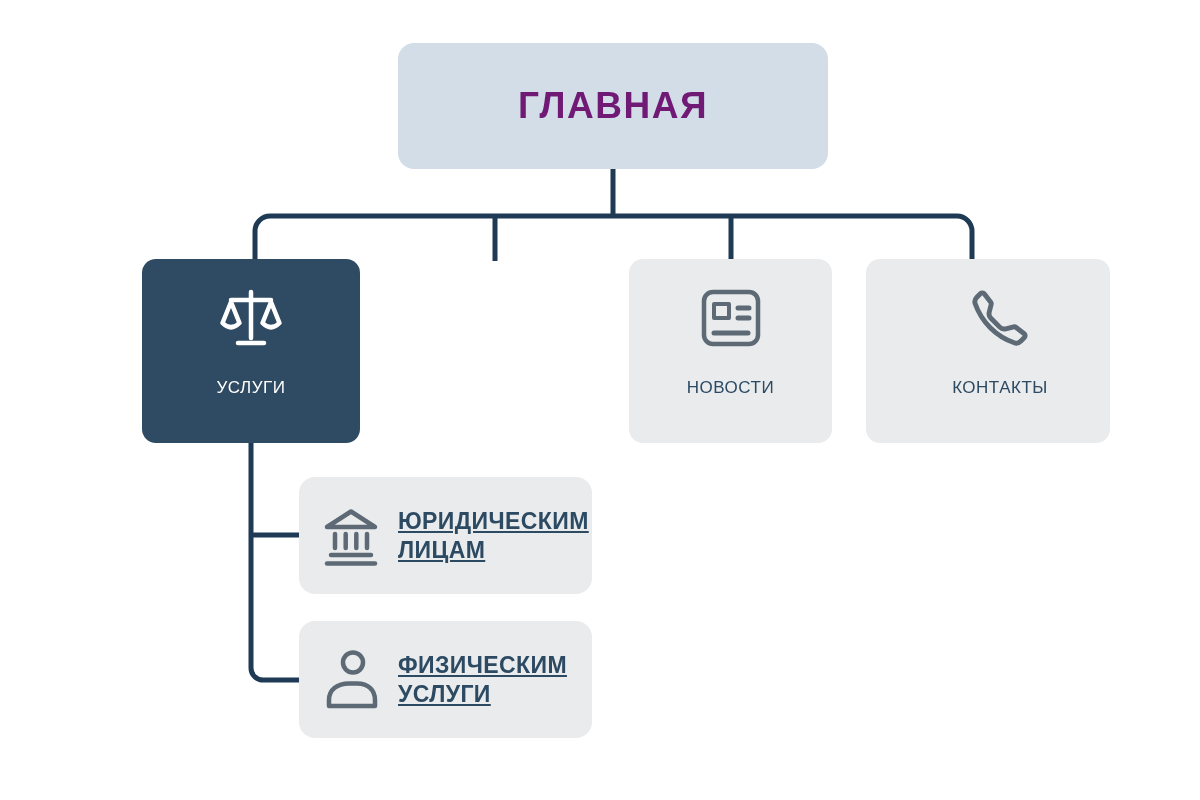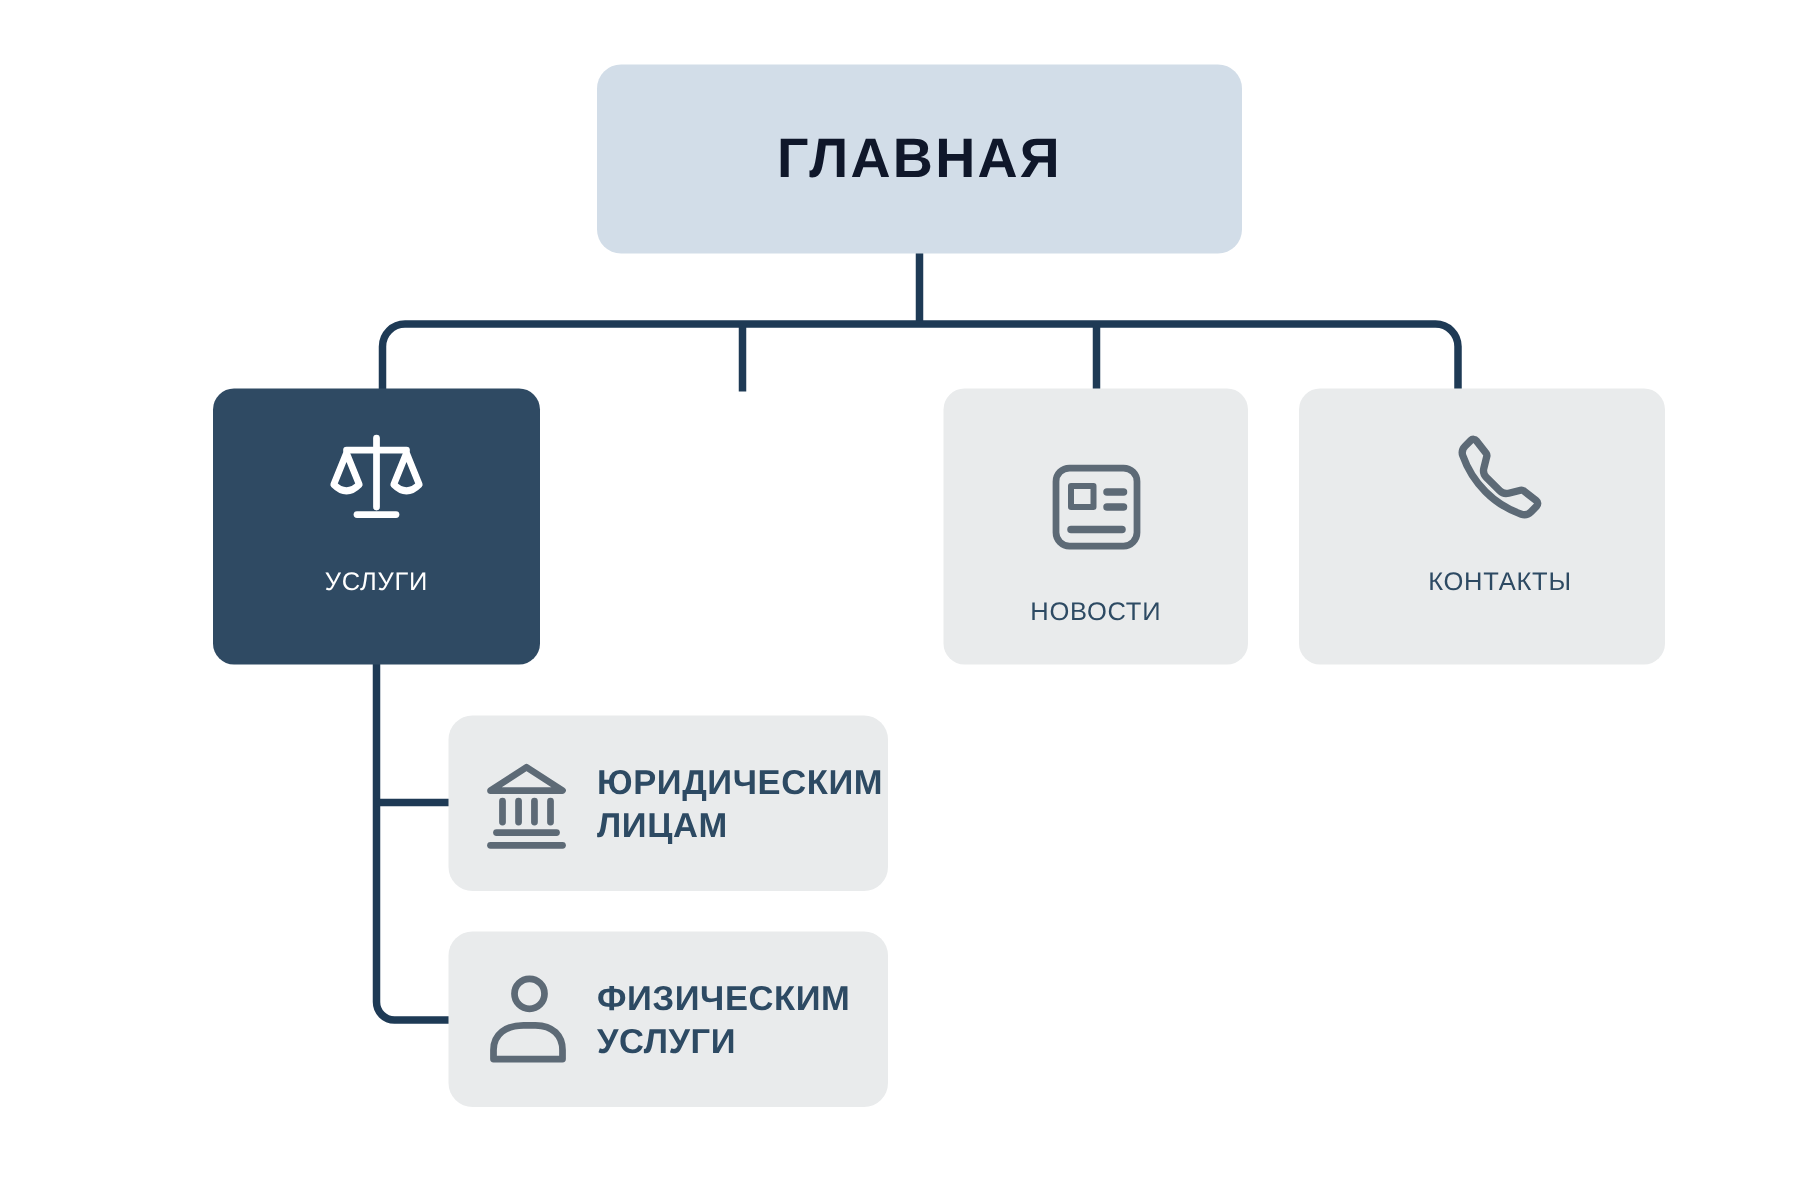--- a/index.html
+++ b/index.html
@@ -7,46 +7,46 @@
     position:relative;width:1200px;height:800px;background:#ffffff;overflow:hidden;
     font-family:"Liberation Sans","DejaVu Sans",sans-serif;
   }
   .connectors{position:absolute;left:0;top:0;width:1200px;height:800px;}
   .node{position:absolute;box-sizing:border-box;}
   .node-home{
     left:398px;top:43px;width:430px;height:126px;border-radius:16px;
     background:#d2dde8;display:flex;align-items:center;justify-content:center;
   }
   .node-home .node-label{
-    font-size:37px;font-weight:700;color:#0f172a;letter-spacing:1.5px;
+    font-size:37px;font-weight:700;color:#701a75;letter-spacing:1.5px;
   }
   .lvl2{
     top:259px;height:184px;border-radius:14px;background:#e9ebec;
     display:flex;flex-direction:column;align-items:center;padding-top:28px;
   }
   .node-services{left:142px;width:218px;background:#2f4a63;}
   .node-works{left:392px;width:206px;}
-  .node-news{left:629px;width:203px;justify-content:center;}
+  .node-news{left:629px;width:203px;}
   .node-contacts{left:866px;width:244px;padding-left:24px;}
   .icon-box{height:62px;display:flex;align-items:center;justify-content:center;}
   .lvl2 .node-label{
     margin-top:24px;font-size:17px;font-weight:400;color:#2d4a63;
     letter-spacing:0.5px;text-align:center;line-height:30px;white-space:pre-line;
   }
   .node-services .node-label{color:#ffffff;}
   .lvl3{
     left:299px;width:293px;height:117px;border-radius:16px;background:#e9ebec;
     display:flex;flex-direction:row;align-items:center;padding-left:22px;
   }
   .node-legal{top:477px;}
   .node-individuals{top:621px;}
   .lvl3 .icon-box{width:60px;height:62px;flex:0 0 auto;}
   .lvl3 .node-label{
     margin-left:17px;font-size:23px;font-weight:700;color:#2d4a63;
-    letter-spacing:0.4px;text-align:left;line-height:29px;white-space:pre-line;
+    letter-spacing:0.4px;text-align:left;line-height:29px;white-space:pre-line;text-decoration:underline;
   }
   .gray-stroke{stroke:#5d6a76;}
   .white-stroke{stroke:#ffffff;}
 </style>
 </head>
 <body>
 
 <div class="stage">
 
   <svg class="connectors" viewBox="0 0 1200 800" fill="none" stroke="#1e3a55" stroke-width="5">

